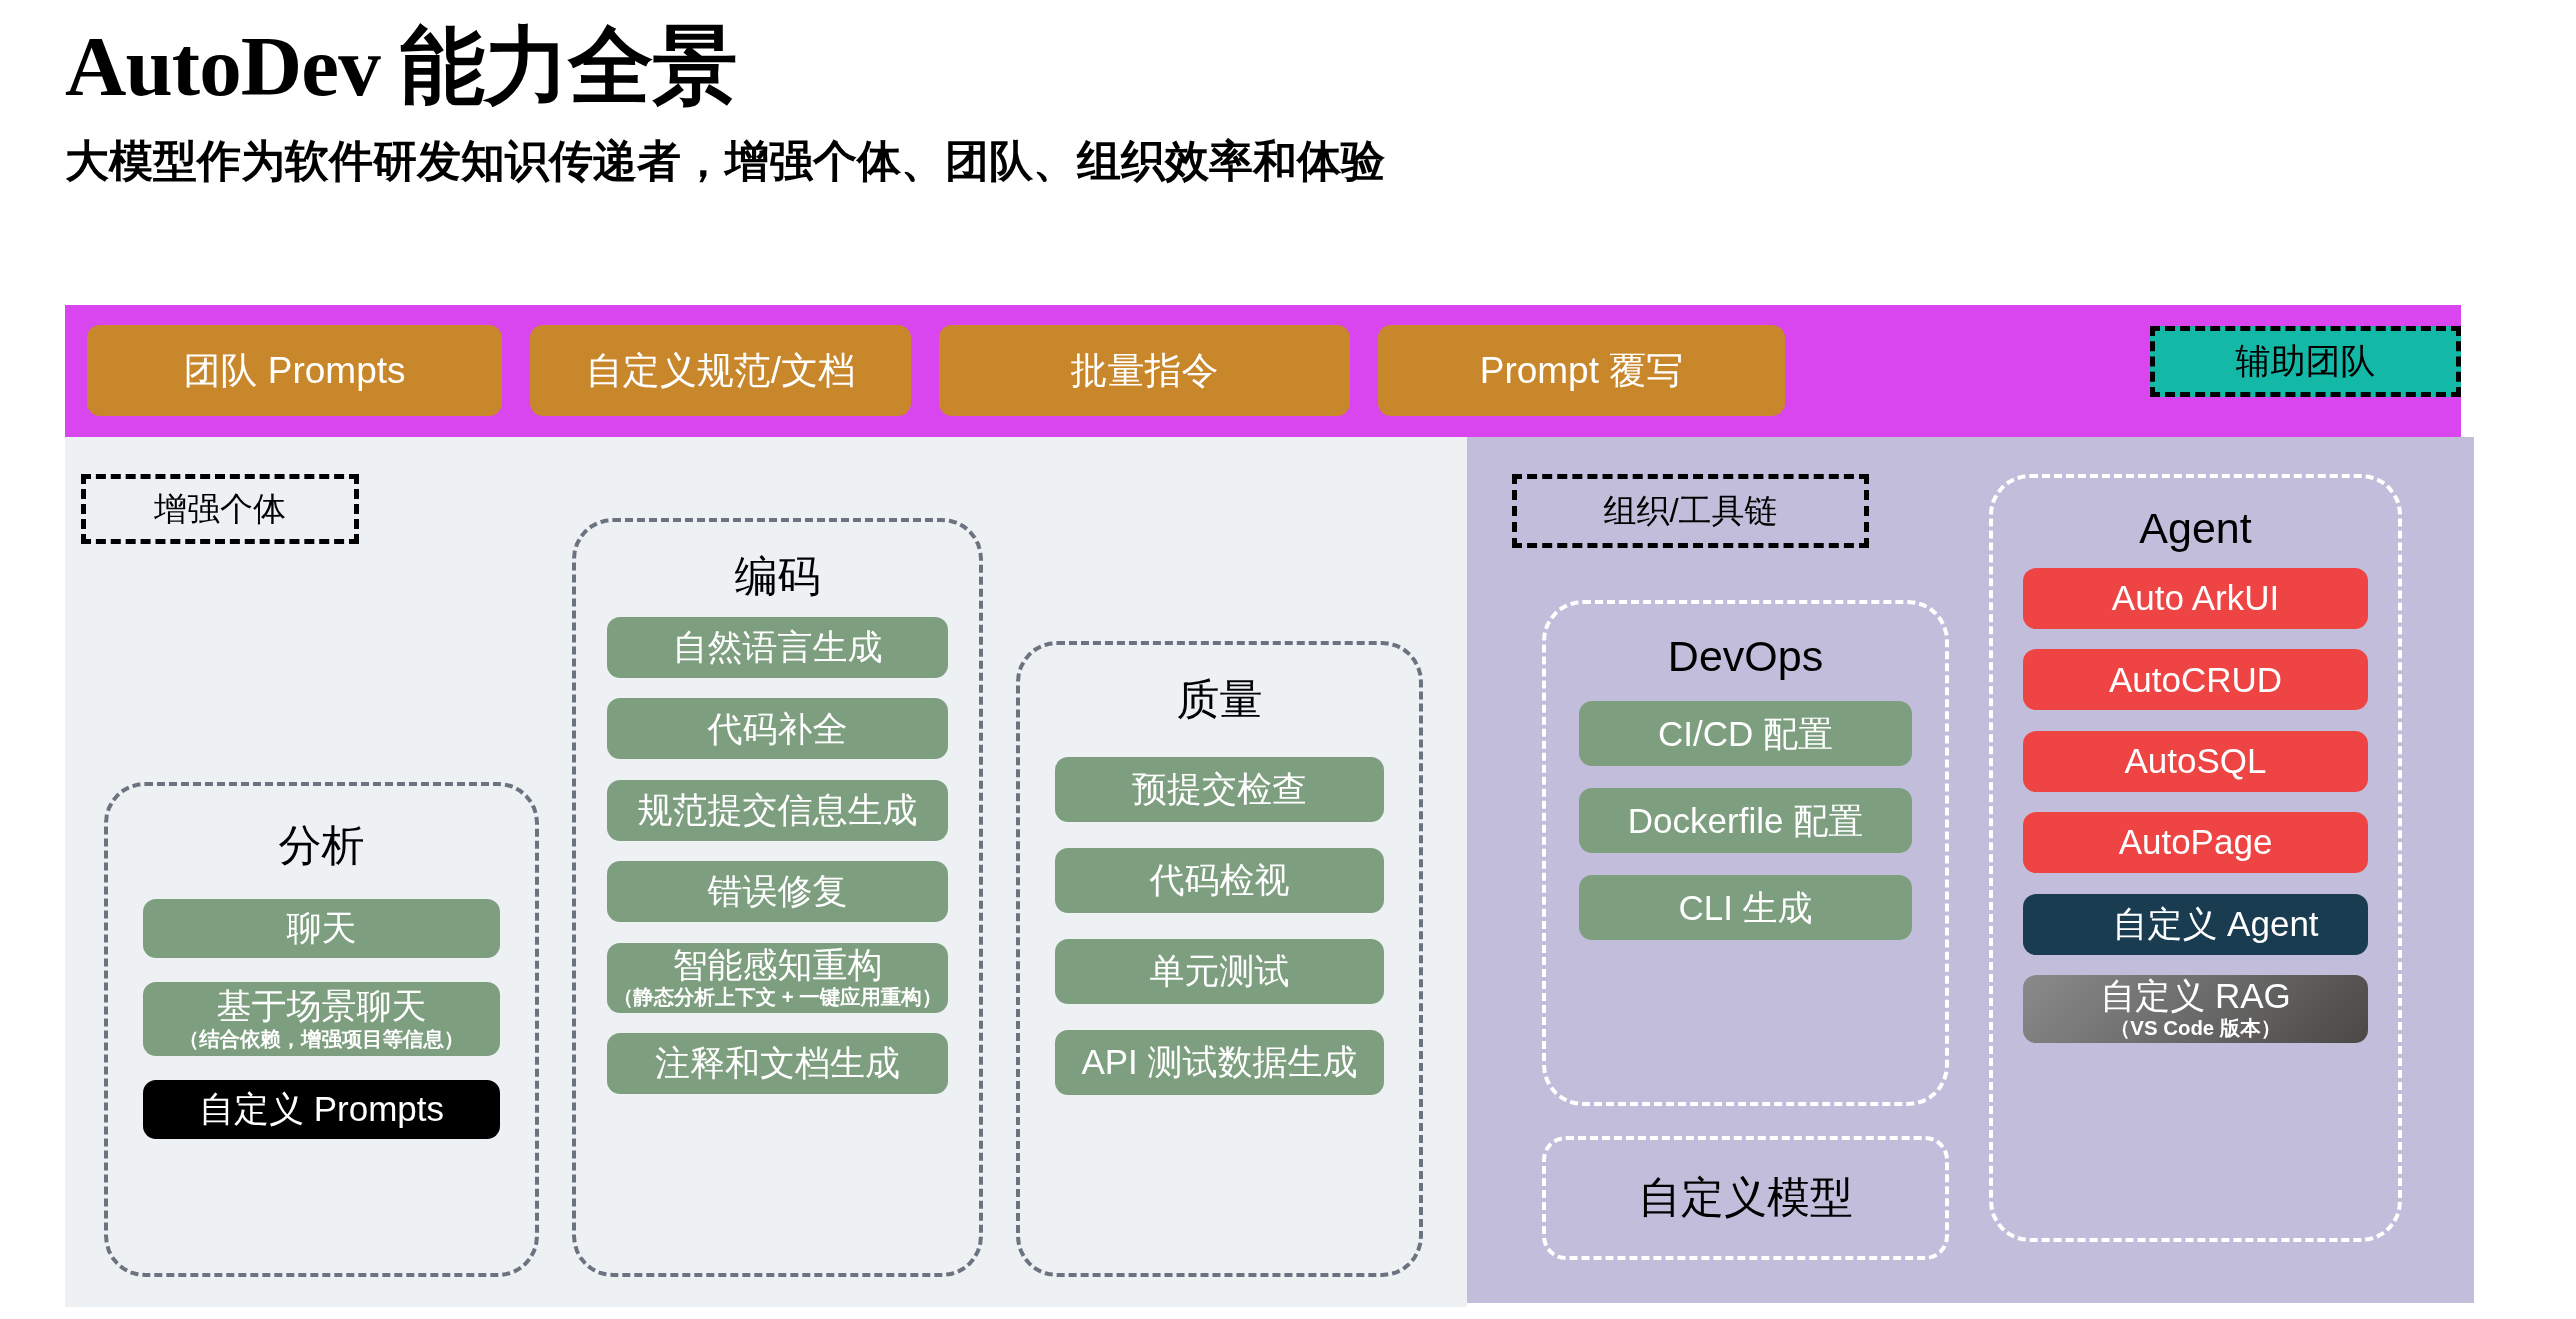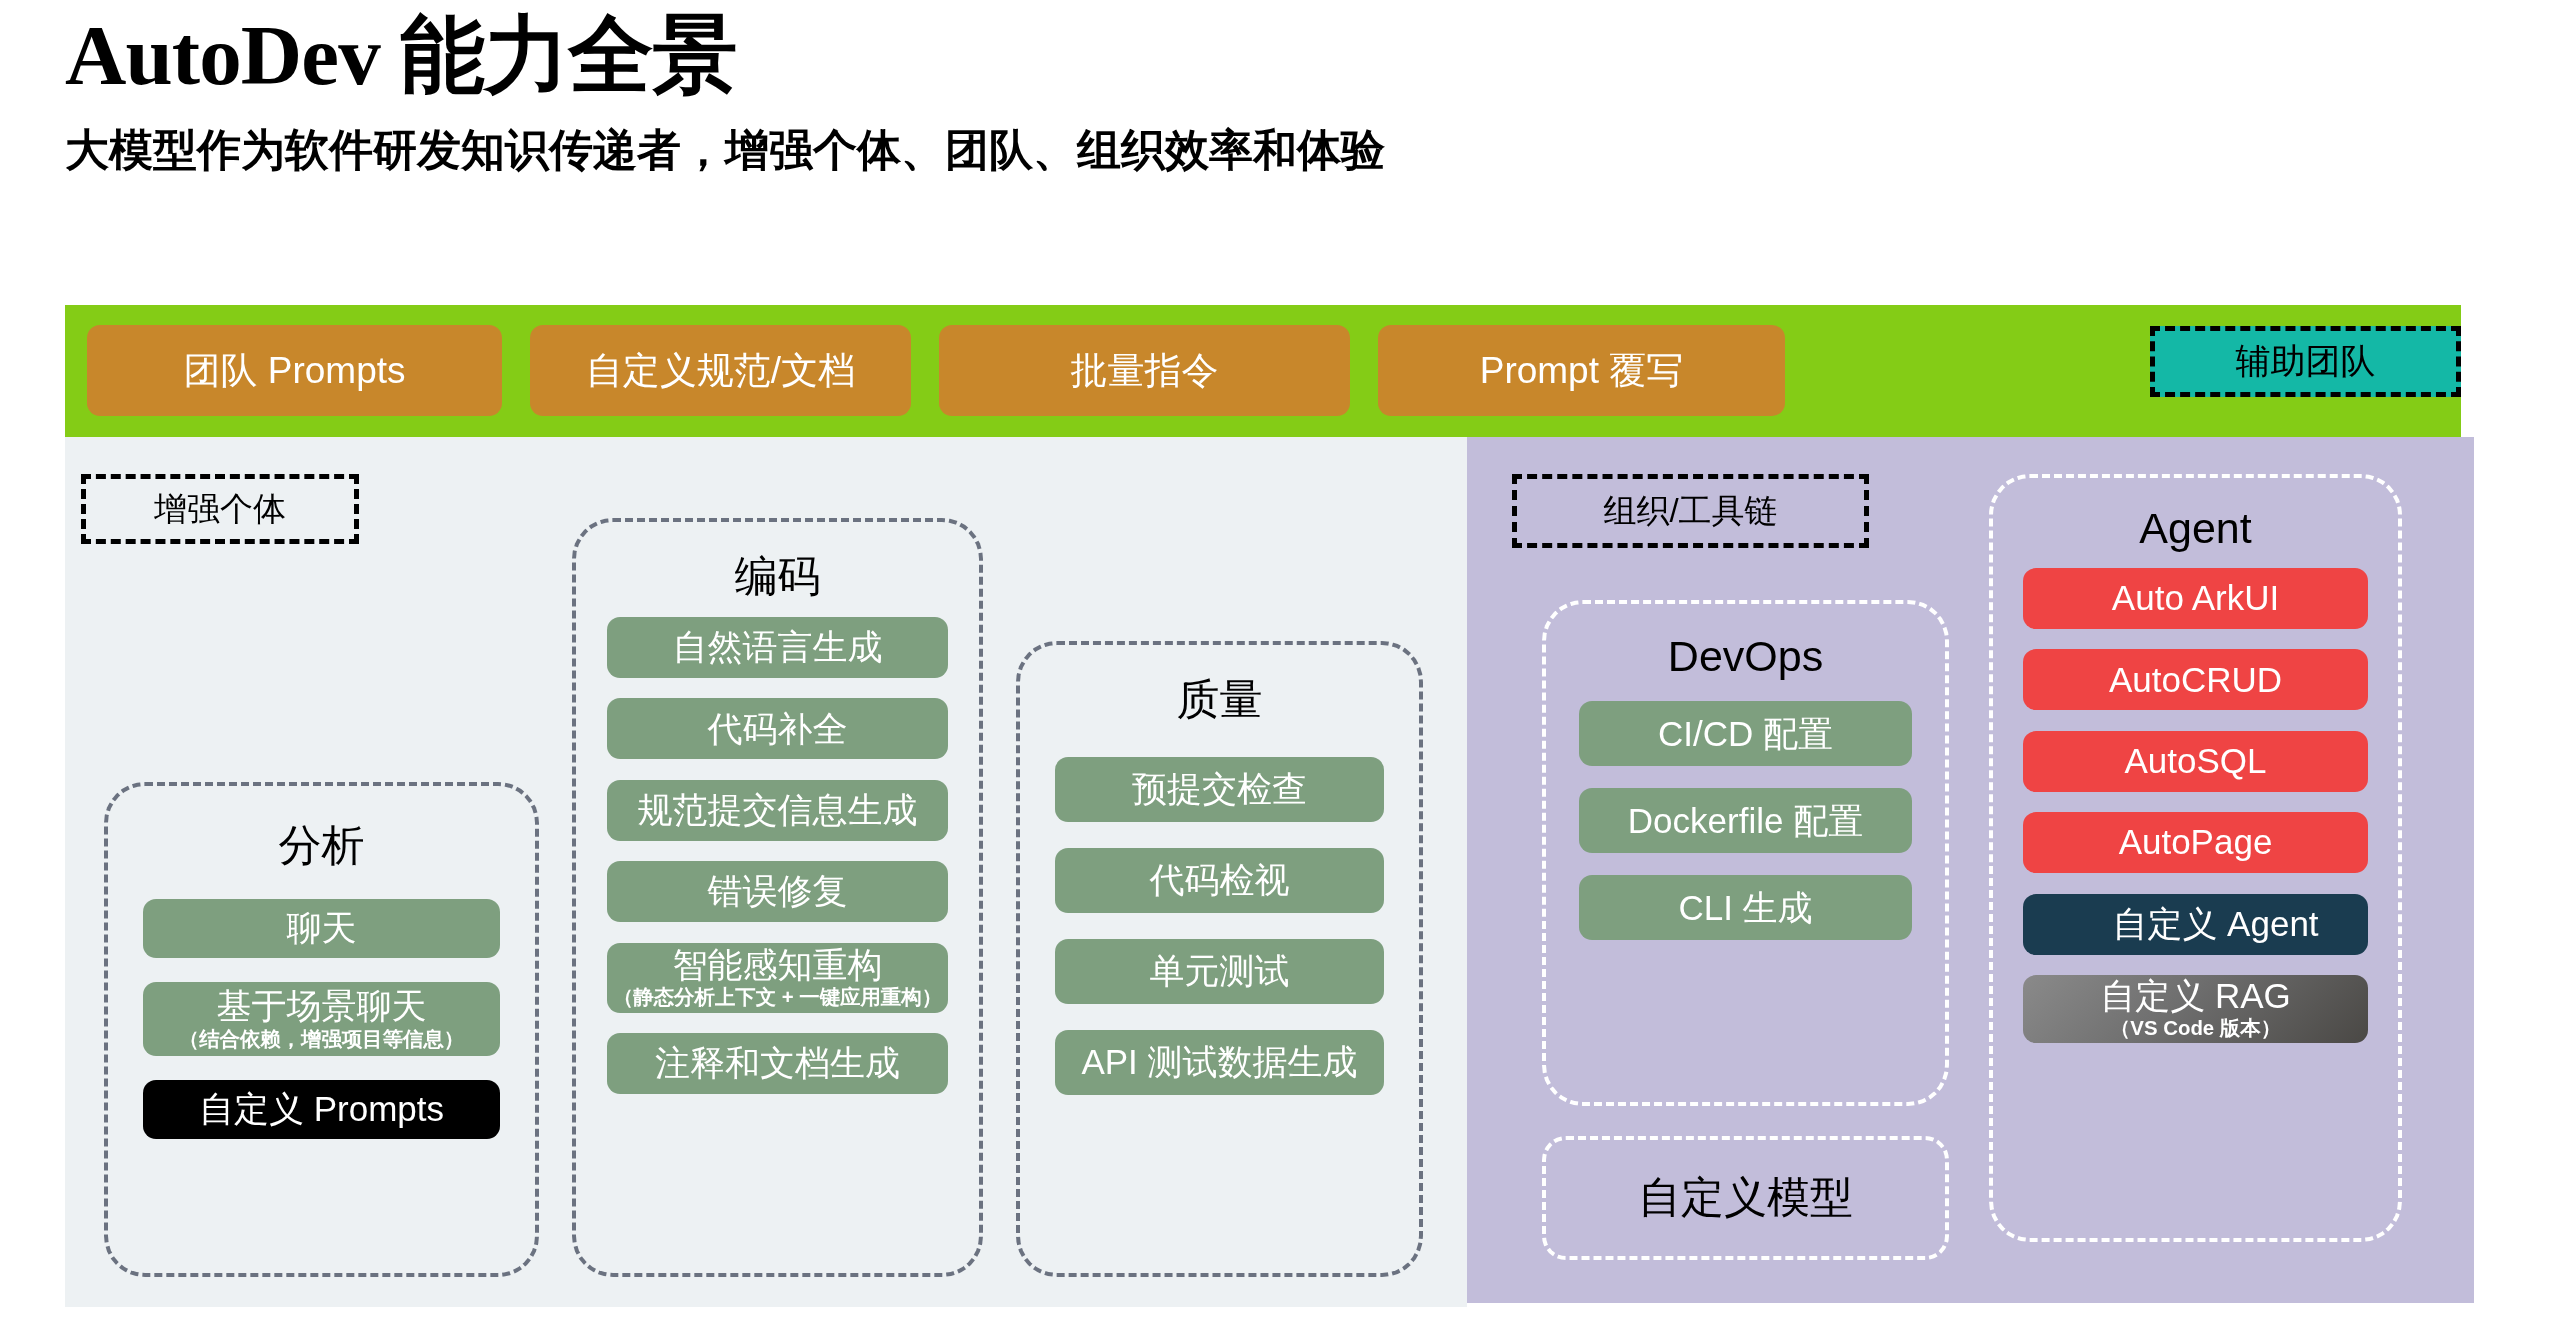--- a/index.html
+++ b/index.html
@@ -13,38 +13,38 @@
 
   
   #header{position:absolute;left:65px;top:0;width:2406px;}
   #main-title{
     font-family:"Liberation Serif","DejaVu Serif",serif;
     font-weight:bold;
     font-size:85px;
     line-height:1.0;
     color:#000;
     margin:0;
-    padding-top:13px;
+    padding-top:24px;
     letter-spacing:-0.9px;
     white-space:nowrap;
   }
   #subtitle{
     font-weight:bold;
     font-size:44px;
     line-height:1.0;
     color:#000;
     margin:0;
     padding-top:30px;
     white-space:nowrap;
   }
 
   
   #topbar{
     position:absolute;left:65px;top:305px;width:2396px;height:132px;
-    background:#84cc16;
+    background:#d946ef;
     box-sizing:border-box;
   }
   #topbar-inner{
     position:absolute;left:22px;top:20.4px;
     display:flex;align-items:center;gap:28px;
   }
   .chip{
     height:91px;min-width:0;
     border-radius:13px;
     background:#c8872b;

